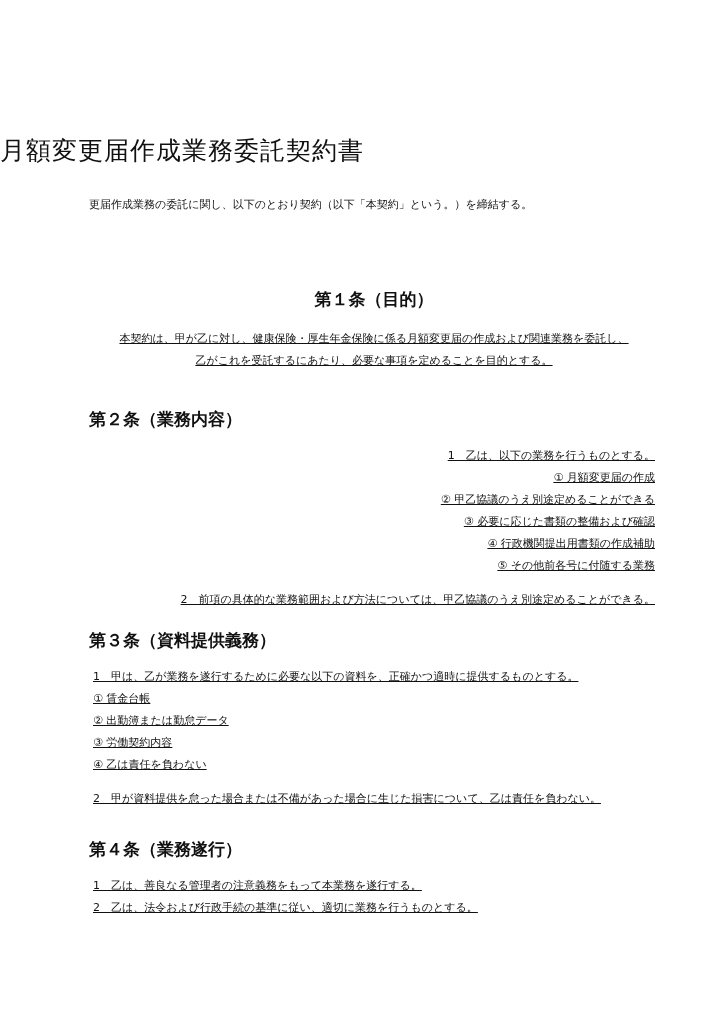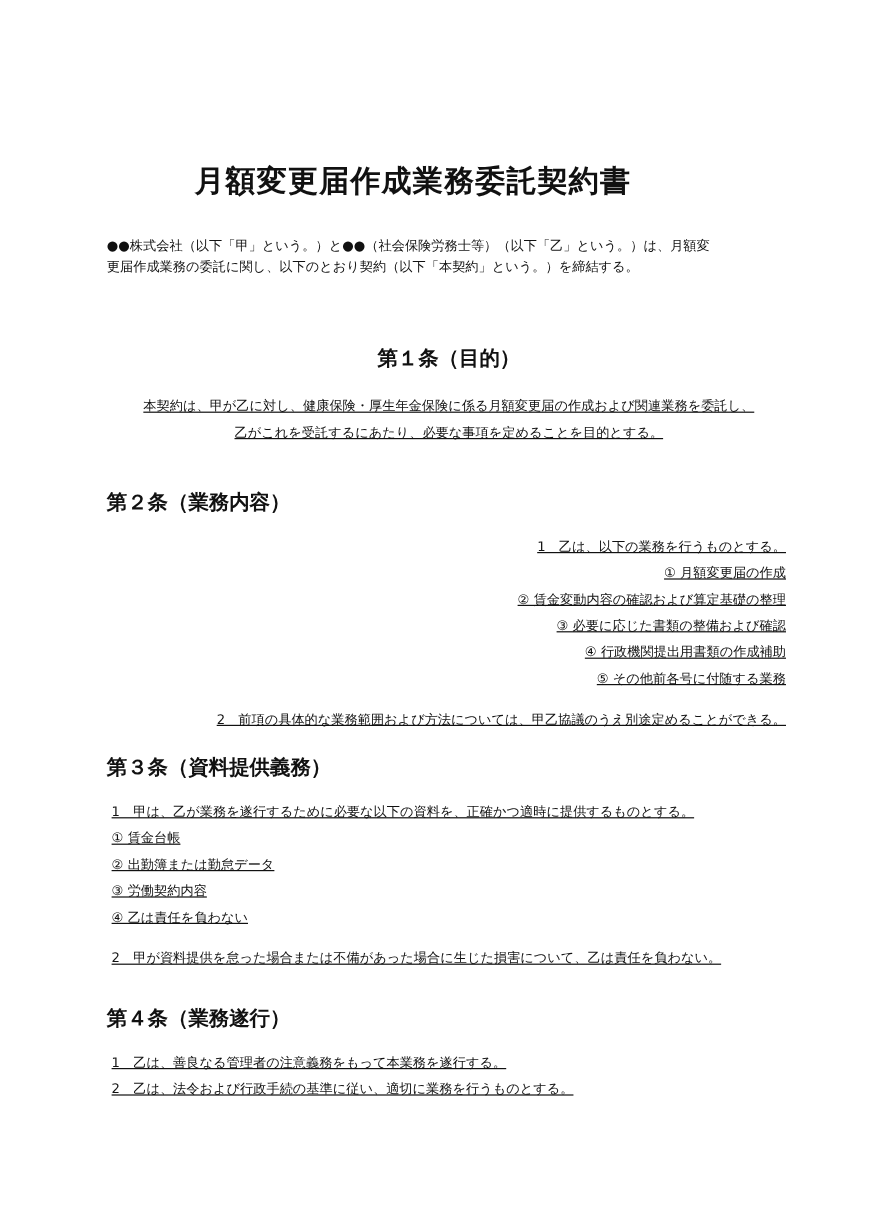--- a/index.html
+++ b/index.html
@@ -3,21 +3,21 @@
   <meta charset="utf-8">
   <style>
     html, body { margin: 0; padding: 0; background: #ffffff; }
     body {
       width: 724px; height: 1024px; position: relative; overflow: hidden;
       font-family: "DejaVu Sans", "Liberation Sans", sans-serif;
       color: #111111;
     }
     .title {
       position: absolute; top: 117px; left: 0; width: 688px;
-      text-align: center; font-size: 25px; font-weight: bold; letter-spacing: 1px;
+      text-align: left; font-size: 25px; font-weight: normal; letter-spacing: 1px;
     }
     .intro {
       position: absolute; top: 196px; left: 89px; width: 560px;
       font-size: 11px; line-height: 18px;
     }
     .intro p { margin: 0; white-space: nowrap; }
     .article { position: absolute; left: 89px; width: 570px; }
     .article h2 {
       margin: 0; font-size: 17px; font-weight: bold; height: 28px; line-height: 28px;
     }
@@ -32,38 +32,37 @@
     #art3 .body { margin-top: 14px; }
     #art4 { top: 835px; }
     #art4 .body { margin-top: 14px; }
   </style>
 </head>
 <body>
 
 <h1 class="title">月額変更届作成業務委託契約書</h1>
 
 <div class="intro">
-  <p>●●株式会社（以下「甲」という。）と●●（社会保険労務士等）（以下「乙」という。）は、月額変</p>
   <p>更届作成業務の委託に関し、以下のとおり契約（以下「本契約」という。）を締結する。</p>
 </div>
 
 <section class="article" id="art1">
   <h2>第１条（目的）</h2>
   <div class="body">
     <p>本契約は、甲が乙に対し、健康保険・厚生年金保険に係る月額変更届の作成および関連業務を委託し、</p>
     <p>乙がこれを受託するにあたり、必要な事項を定めることを目的とする。</p>
   </div>
 </section>
 
 <section class="article" id="art2">
   <h2>第２条（業務内容）</h2>
   <div class="body">
     <p>1　乙は、以下の業務を行うものとする。</p>
     <p>① 月額変更届の作成</p>
-    <p>② 賃金変動内容の確認および算定基礎の整理</p>
+    <p>② 甲乙協議のうえ別途定めることができる</p>
     <p>③ 必要に応じた書類の整備および確認</p>
     <p>④ 行政機関提出用書類の作成補助</p>
     <p>⑤ その他前各号に付随する業務</p>
     <div class="gap"></div>
     <p>2　前項の具体的な業務範囲および方法については、甲乙協議のうえ別途定めることができる。</p>
   </div>
 </section>
 
 <section class="article" id="art3">
   <h2>第３条（資料提供義務）</h2>

